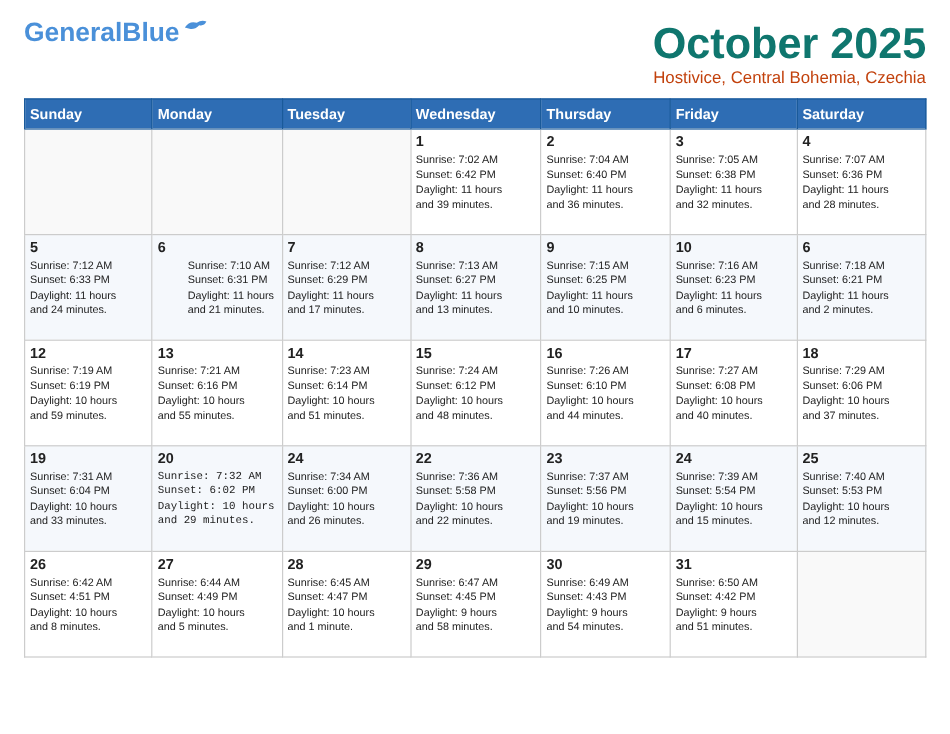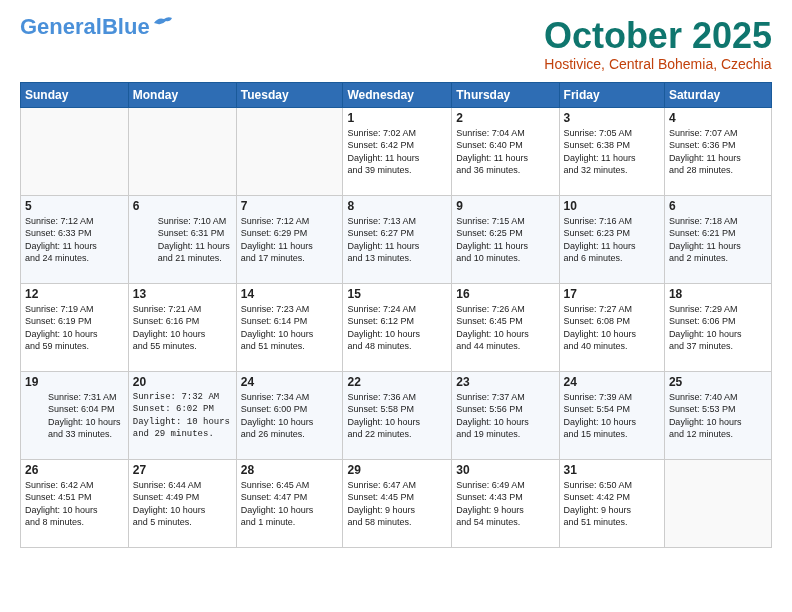--- a/index.html
+++ b/index.html
@@ -234,21 +234,21 @@
           <td>
             <span class="day-num">15</span>
             <div class="day-info" style="white-space: pre-line;">Sunrise: 7:24 AM
 Sunset: 6:12 PM
 Daylight: 10 hours
 and 48 minutes.</div>
           </td>
           <td>
             <span class="day-num">16</span>
             <div class="day-info" style="white-space: pre-line;">Sunrise: 7:26 AM
-Sunset: 6:45 PM
+Sunset: 6:10 PM
 Daylight: 10 hours
 and 44 minutes.</div>
           </td>
           <td>
             <span class="day-num">17</span>
             <div class="day-info" style="white-space: pre-line;">Sunrise: 7:27 AM
 Sunset: 6:08 PM
 Daylight: 10 hours
 and 40 minutes.</div>
           </td>
@@ -256,21 +256,21 @@
             <span class="day-num">18</span>
             <div class="day-info" style="white-space: pre-line;">Sunrise: 7:29 AM
 Sunset: 6:06 PM
 Daylight: 10 hours
 and 37 minutes.</div>
           </td>
         </tr>
         <tr>
           <td>
             <span class="day-num">19</span>
-            <div class="day-info" style="white-space: pre-line; margin-left: 23px;">Sunrise: 7:31 AM
+            <div class="day-info" style="white-space: pre-line;">Sunrise: 7:31 AM
 Sunset: 6:04 PM
 Daylight: 10 hours
 and 33 minutes.</div>
           </td>
           <td>
             <span class="day-num">20</span>
             <div class="day-info" style="white-space: pre-line; font-family: Liberation Mono, monospace;">Sunrise: 7:32 AM
 Sunset: 6:02 PM
 Daylight: 10 hours
 and 29 minutes.</div>

